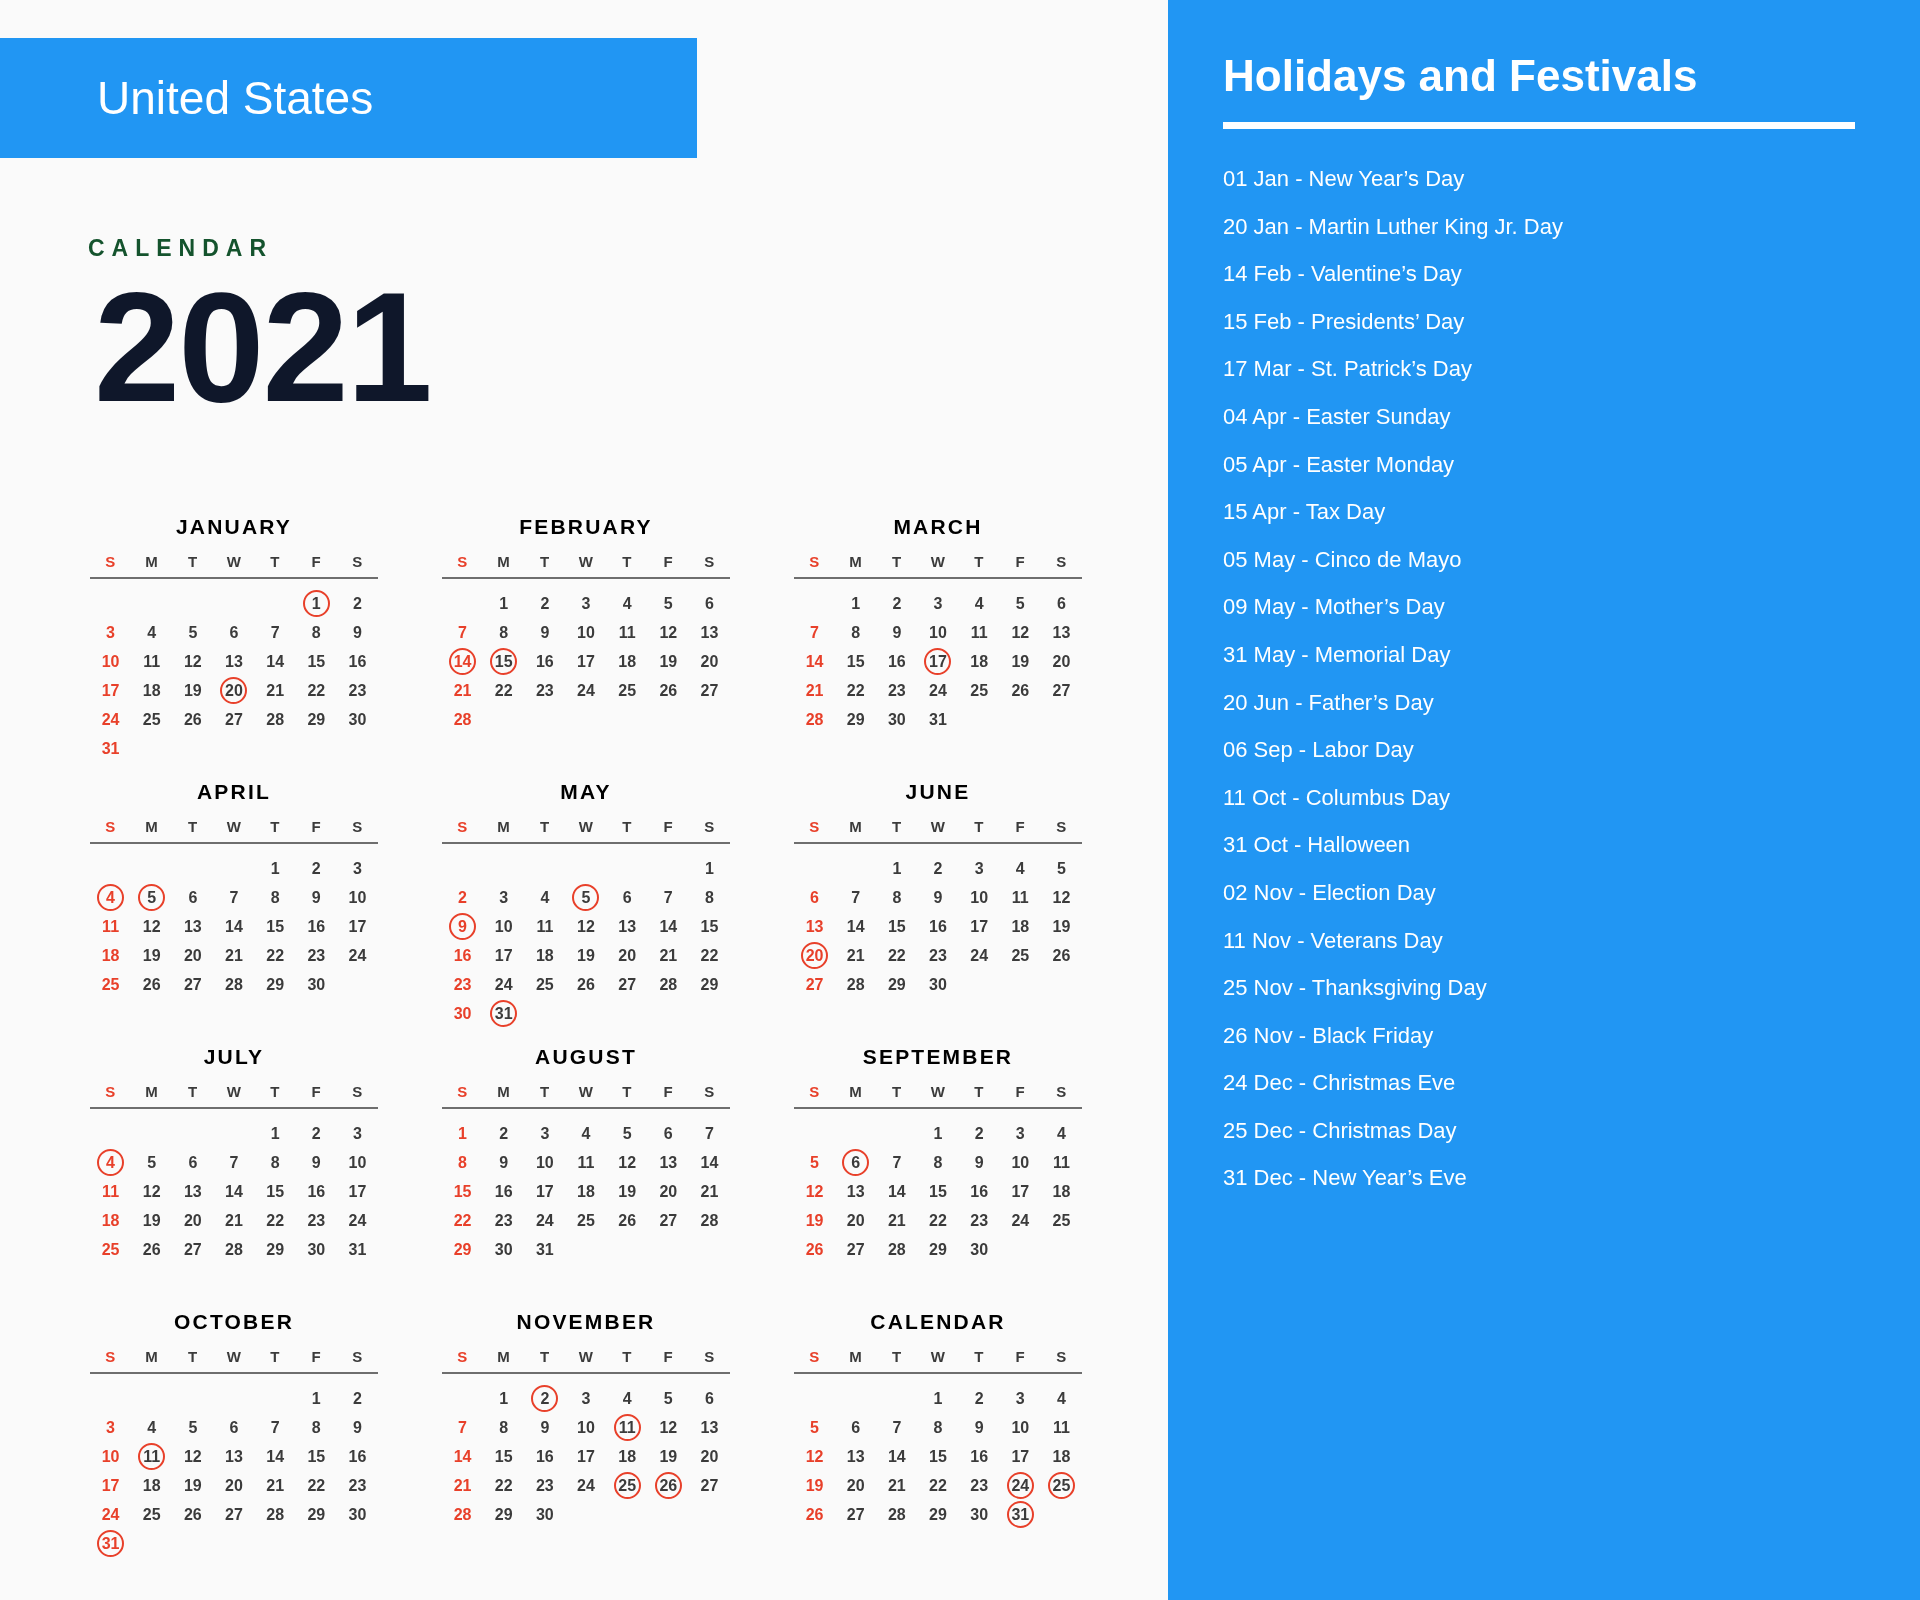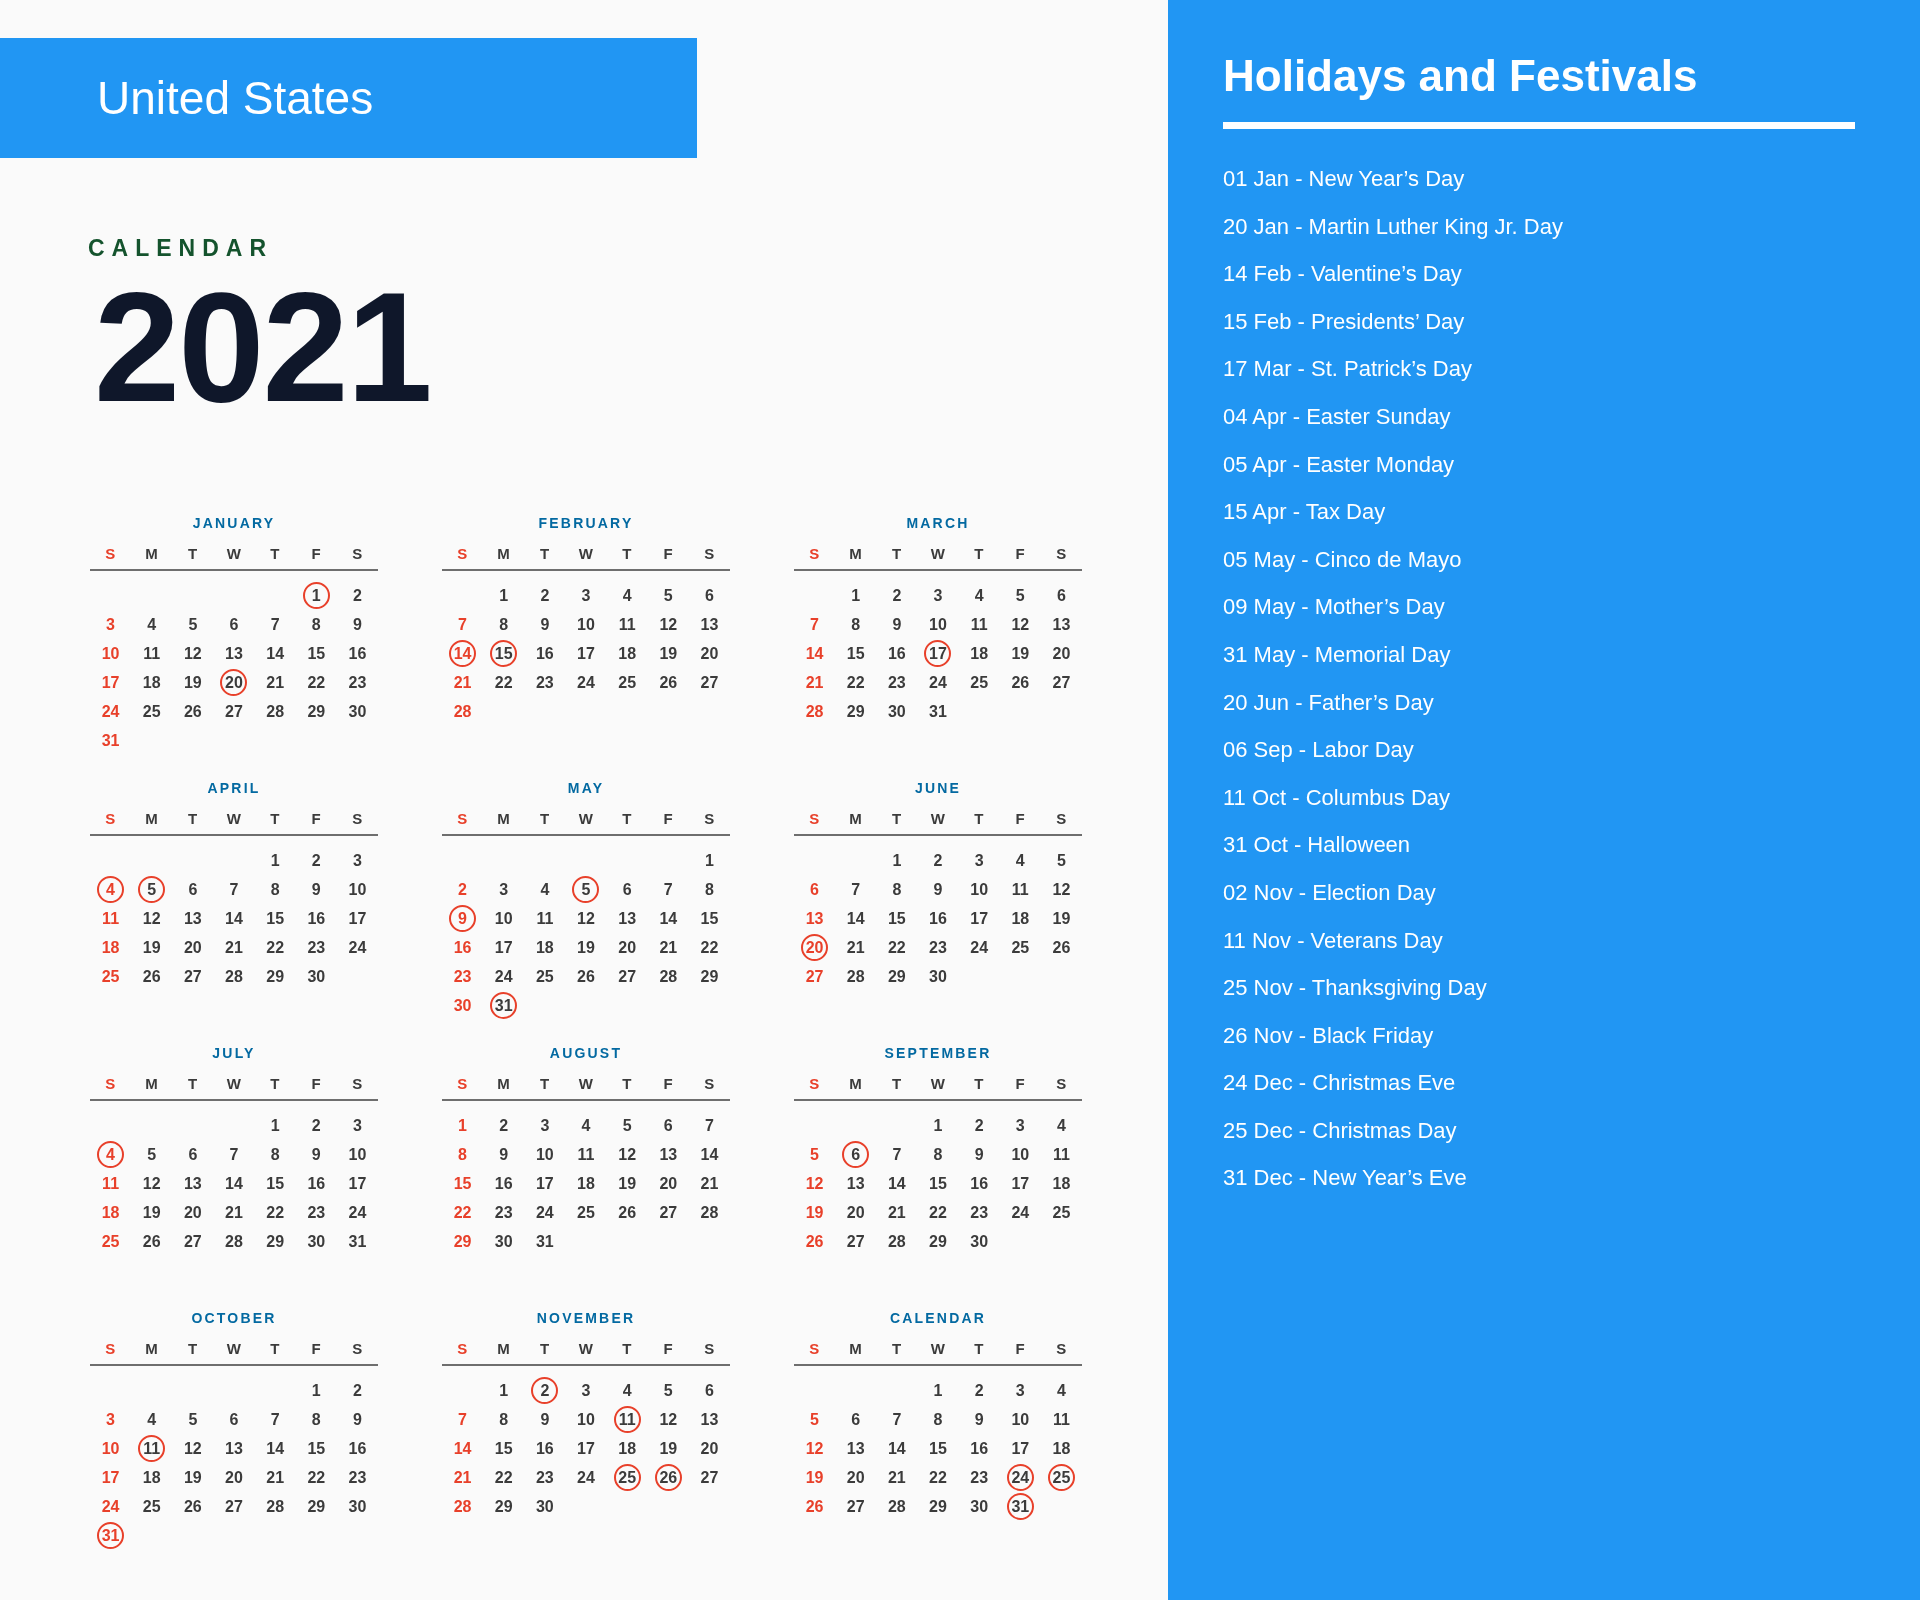--- a/index.html
+++ b/index.html
@@ -33,21 +33,21 @@
   }
 
   
   #months{
     position:absolute;left:60px;top:515px;width:1060px;
     display:grid;grid-template-columns:repeat(3,348px);
     column-gap:4px;row-gap:0px;
   }
   .month{width:348px;height:265px;position:relative;}
   .month-name{
-    text-align:center;color:#0369a1;font-size:14px;font-weight:bold;
+    text-align:center;color:#000000;font-size:21px;font-weight:bold;
     letter-spacing:2.2px;margin:0 0 14px 0;
   }
   .dow-row{
     display:grid;grid-template-columns:repeat(7,1fr);
     width:288px;margin:0 auto;
   }
   .dow{
     text-align:center;font-size:15px;font-weight:bold;color:#3b3b3b;
     letter-spacing:.5px;
   }

